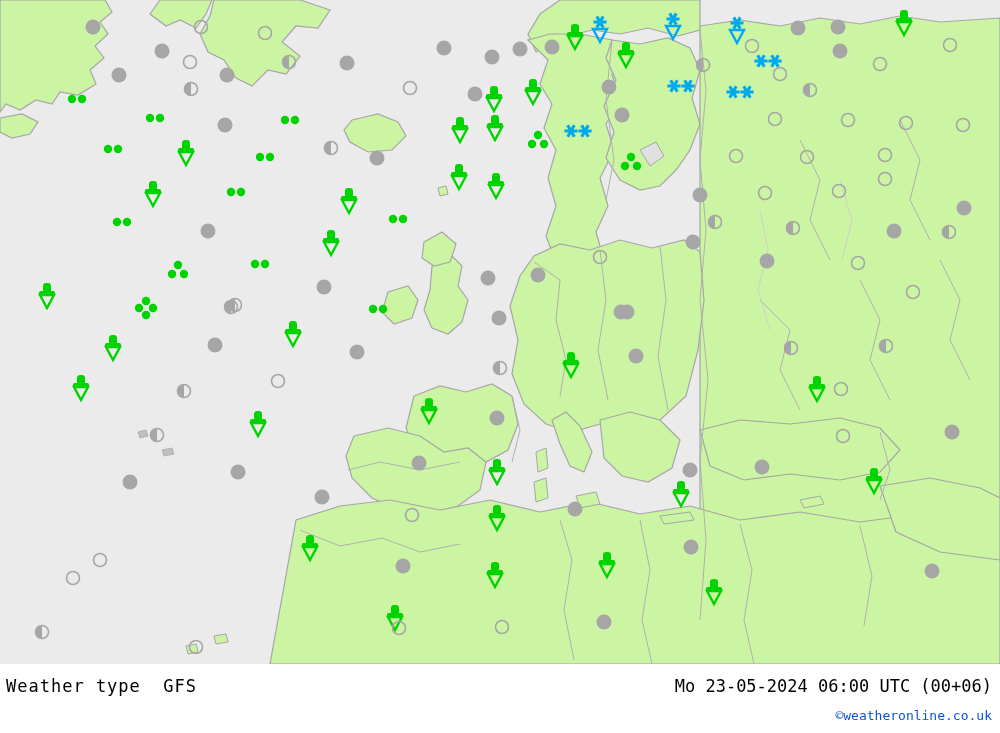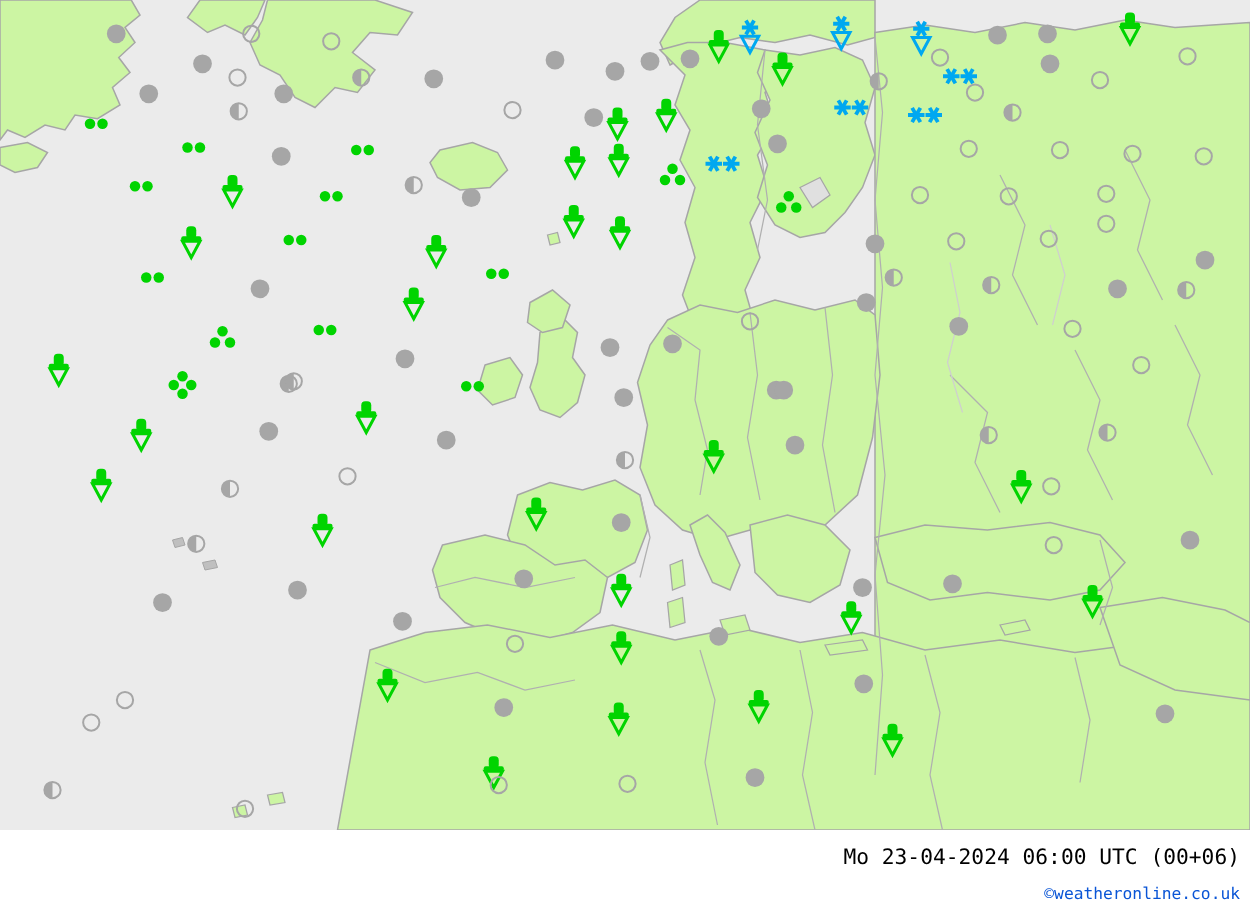--- a/index.html
+++ b/index.html
@@ -659,17 +659,18 @@
       <circle cx="9" cy="9" r="6.5" fill="none" stroke="#a6a6a6" stroke-width="1.6"></circle>
       <path d="M9,2.5 A6.5,6.5 0 0,0 9,15.5 Z" fill="#a6a6a6"></path>
           </svg></div>
         <div class="sym" title="overcast" style="left: 894px; top: 231px;"><svg width="20" height="20" viewBox="0 0 20 20">
       <circle cx="10" cy="10" r="7.5" fill="#a6a6a6"></circle>
           </svg></div>
       </div>
   </div>
 
   <div id="footer">
-    <div id="fdate">Mo 23-04-2024 06:00 UTC (00+06)</div>
+    <div id="ftitle">Weather type  GFS</div>
+    <div id="fdate">Mo 23-05-2024 06:00 UTC (00+06)</div>
     <div id="fwater">©weatheronline.co.uk</div>
   </div>
 
 </div>
 
 </body></html>

